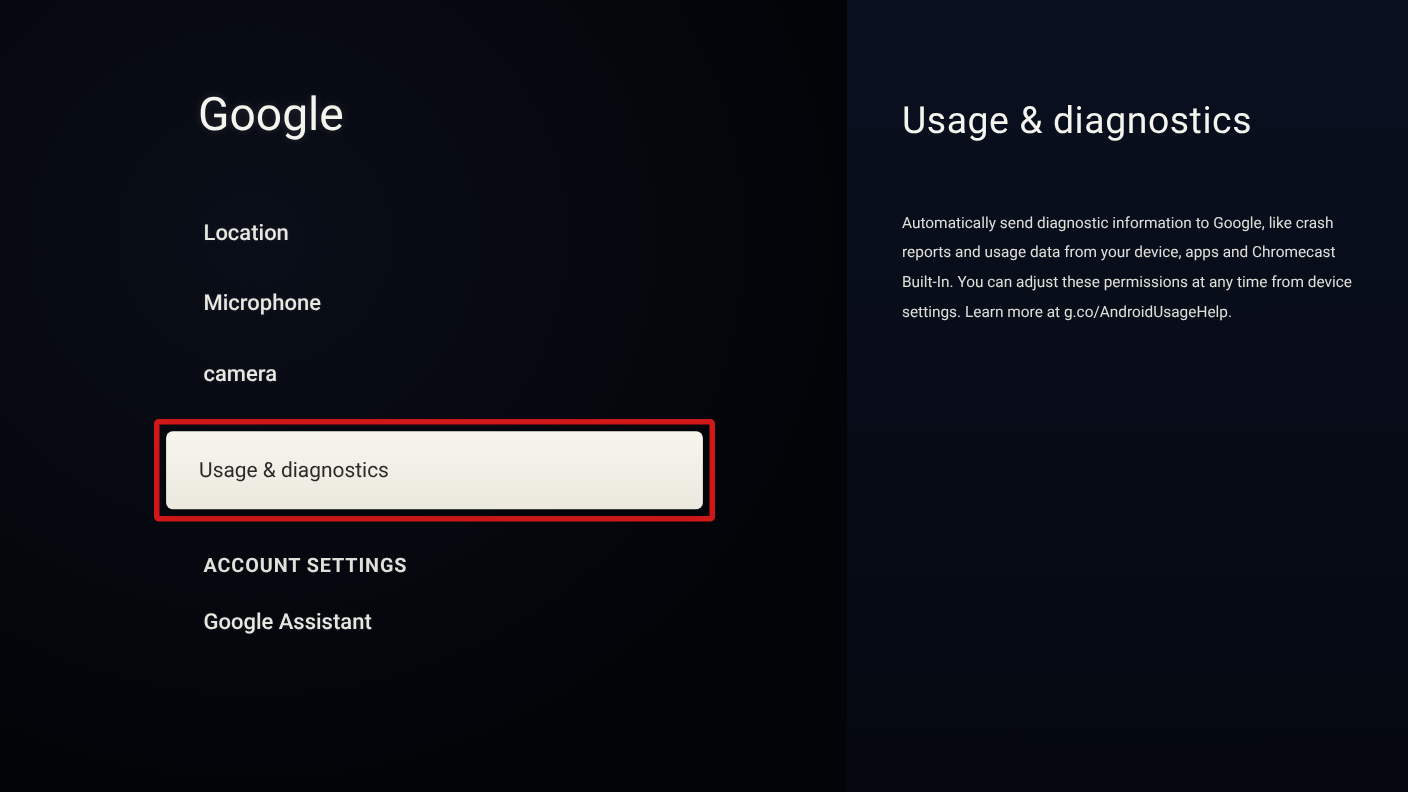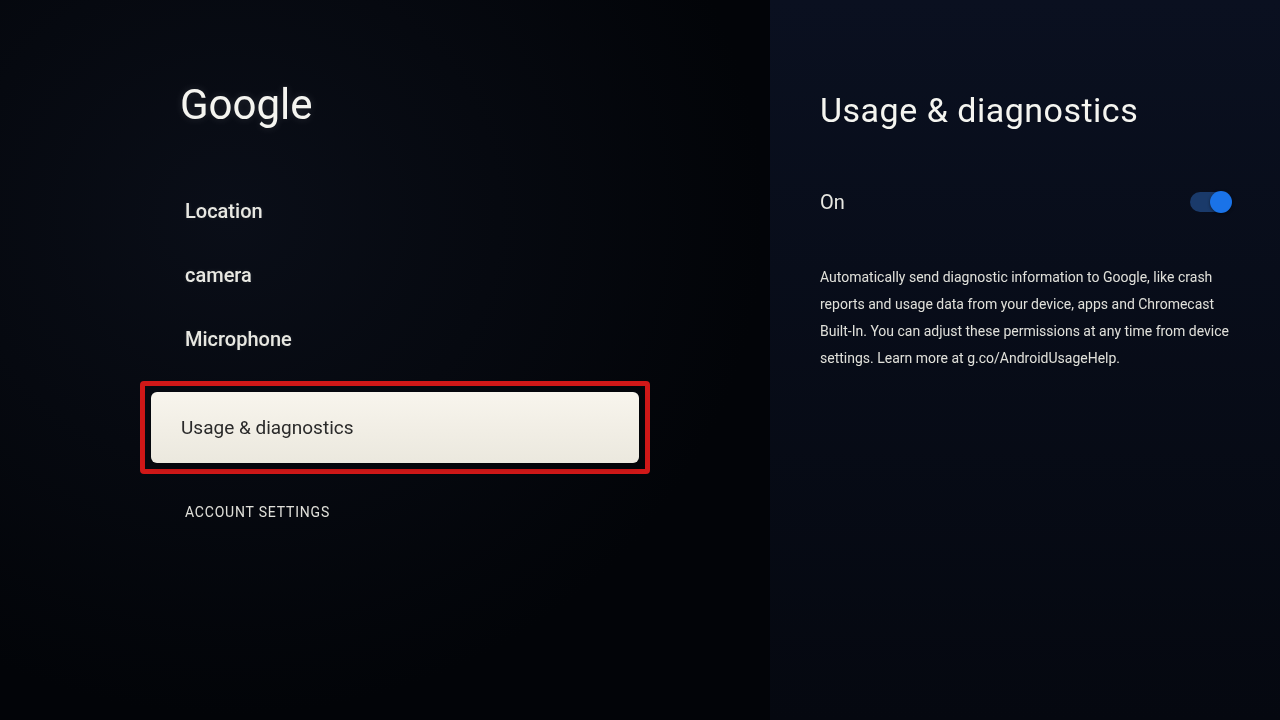--- a/index.html
+++ b/index.html
@@ -60,22 +60,22 @@
       background: linear-gradient(180deg, #f8f5ed 0%, #ebe8de 100%);
       color: #2a2a2a;
       border-radius: 6px;
       padding: 24px 30px;
       font-size: 19px;
       font-weight: 400;
       text-shadow: none;
       box-shadow: 0 2px 8px rgba(0,0,0,0.4);
     }
     .section-header {
-      font-size: 14px;
-      font-weight: 400;
+      font-size: 18px;
+      font-weight: 700;
       letter-spacing: 0.8px;
       color: #e0e0da;
       padding: 20px 0 8px 5px;
     }
     .detail-title {
       font-size: 34px;
       font-weight: 400;
       color: #f5f5f0;
       margin-bottom: 60px;
       letter-spacing: 0.5px;
@@ -119,33 +119,28 @@
       font-weight: 400;
     }
   </style>
 </head>
 <body>
 
 <div class="left-panel">
   <h1 class="page-title">Google</h1>
   <div class="menu-list">
     <div class="menu-item">Location</div>
+    <div class="menu-item">Microphone</div>
     <div class="menu-item">camera</div>
-    <div class="menu-item">Microphone</div>
     <div class="menu-item selected-wrapper">
       <div class="highlight-border">
         <div class="menu-item-selected">Usage &amp; diagnostics</div>
       </div>
     </div>
     <div class="section-header">ACCOUNT SETTINGS</div>
+    <div class="menu-item">Google Assistant</div>
   </div>
 </div>
 
 <div class="right-panel">
   <h2 class="detail-title">Usage &amp; diagnostics</h2>
-  <div class="toggle-row">
-    <span class="toggle-label">On</span>
-    <div class="toggle-switch on">
-      <div class="toggle-thumb"></div>
-    </div>
-  </div>
   <p class="detail-description">Automatically send diagnostic information to Google, like crash reports and usage data from your device, apps and Chromecast Built-In. You can adjust these permissions at any time from device settings. Learn more at g.co/AndroidUsageHelp.</p>
 </div>
 
 </body></html>

